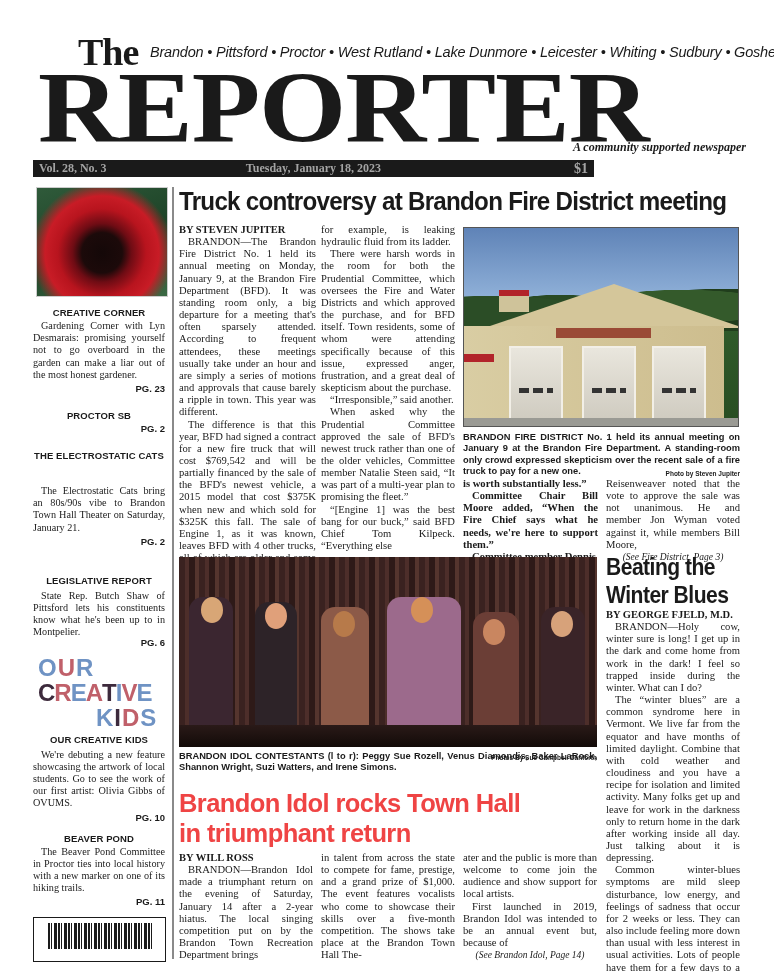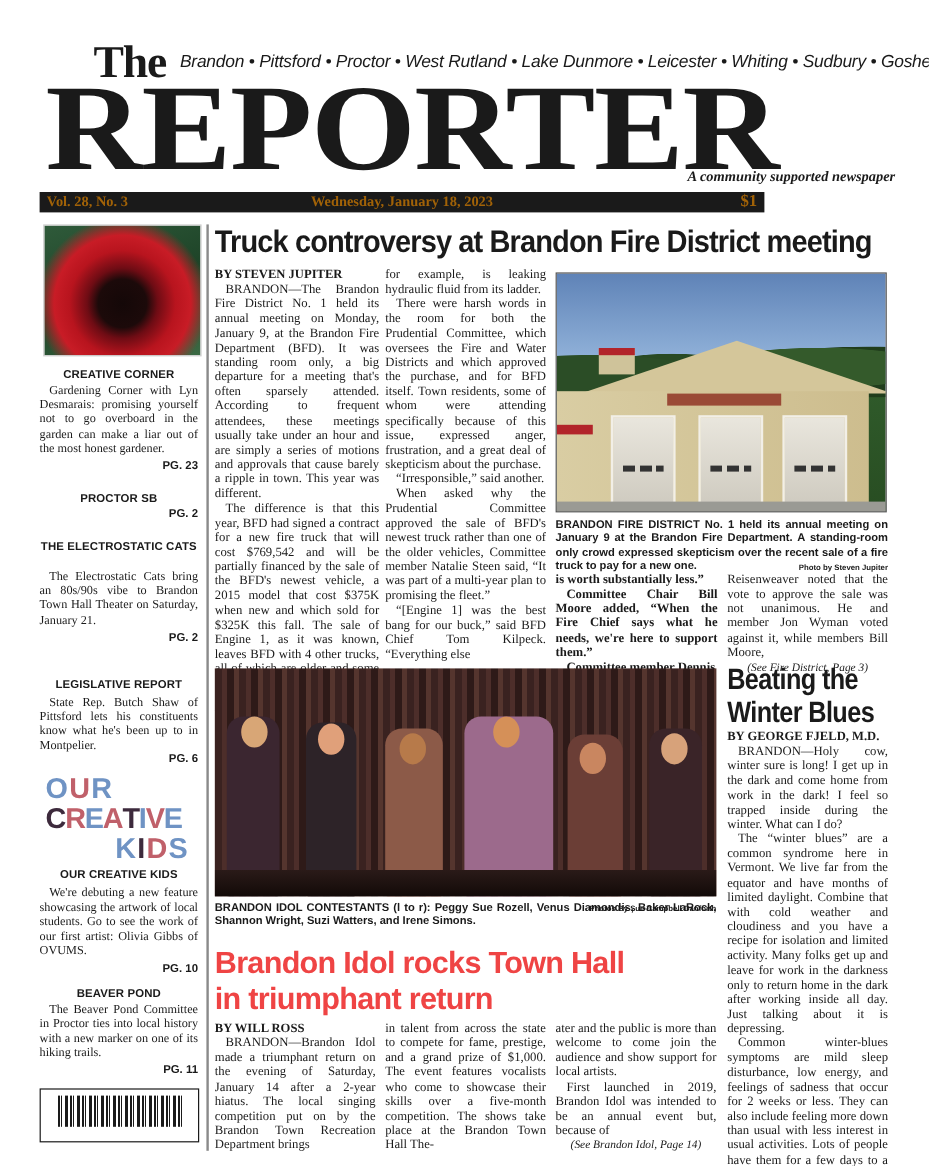--- a/index.html
+++ b/index.html
@@ -4,21 +4,21 @@
 <style>
   * { box-sizing: border-box; margin: 0; padding: 0; }
   html, body { width: 774px; height: 972px; background: #ffffff; overflow: hidden; }
   body { position: relative; font-family: "Liberation Serif", serif; color: #1a1a1a; }
 
   
   .mast-the { position: absolute; left: 78px; top: 30px; font-family: "Liberation Serif", serif; font-weight: bold; font-size: 38px; letter-spacing: -1px; color: #1a1a1a; }
   .mast-towns { position: absolute; left: 150px; top: 44px; font-family: "Liberation Sans", sans-serif; font-style: italic; font-size: 14.5px; color: #1a1a1a; letter-spacing: -0.2px; white-space: nowrap; }
   .mast-title { position: absolute; left: 38px; top: 58px; font-family: "Liberation Serif", serif; font-weight: bold; font-size: 102px; line-height: 100px; color: #1a1a1a; transform: scaleX(1.1); transform-origin: left top; letter-spacing: -1px; white-space: nowrap; }
   .mast-tag { position: absolute; right: 28px; top: 140px; font-family: "Liberation Serif", serif; font-style: italic; font-weight: bold; font-size: 12px; color: #1a1a1a; }
-  .datebar { position: absolute; left: 33px; top: 160px; width: 604px; height: 17px; background: #1a1a1a; color: #a16207; font-family: "Liberation Serif", serif; font-weight: bold; font-size: 12px; line-height: 17px; padding: 0 6px; }
+  .datebar { position: absolute; left: 33px; top: 160px; width: 561px; height: 17px; background: #1a1a1a; color: #a3a3a3; font-family: "Liberation Serif", serif; font-weight: bold; font-size: 12px; line-height: 17px; padding: 0 6px; }
   .datebar .vol { position: absolute; left: 6px; }
   .datebar .date { position: absolute; left: 0; right: 0; text-align: center; }
   .datebar .price { position: absolute; right: 6px; font-size: 14px; }
 
   
   .sidebar { position: absolute; left: 33px; top: 187px; width: 136px; border-right: 2px solid #888; height: 772px; padding-right: 4px; }
   .sidebar-vline { position: absolute; left: 172px; top: 187px; width: 2px; height: 772px; background: #8a8a8a; }
   .poppy { width: 132px; height: 110px; margin-left: 3px; background:
       radial-gradient(ellipse at 50% 60%, #140808 0%, #1c0a0a 22%, #6e0c14 32%, #b8141e 48%, #c81c26 62%, transparent 78%),
       linear-gradient(160deg, #2f5a3a 0%, #1e4428 50%, #3b6a44 100%); border: 1px solid #ccc; }
@@ -72,42 +72,42 @@
 </head>
 <body>
 
 <div class="mast-the">The</div>
 <div class="mast-towns">Brandon • Pittsford • Proctor • West Rutland • Lake Dunmore • Leicester • Whiting • Sudbury • Goshen</div>
 <div class="mast-title">REPORTER</div>
 <div class="mast-tag">A community supported newspaper</div>
 
 <div class="datebar">
   <span class="vol">Vol. 28, No. 3</span>
-  <span class="date">Wednesday, January 18, 2023</span>
+  <span class="date">Tuesday, January 18, 2023</span>
   <span class="price">$1</span>
 </div>
 
 <div class="sidebar-vline"></div>
 <div class="sidebar" style="border-right:none;">
   <div class="poppy"></div>
 
   <div class="side-item">
     <div class="side-head">CREATIVE CORNER</div>
     <div class="side-body">Gardening Corner with Lyn Desmarais: promising yourself not to go overboard in the garden can make a liar out of the most honest gardener.</div>
     <div class="side-pg">PG. 23</div>
   </div>
 
   <div class="side-item" style="margin-top:16px">
     <div class="side-head">PROCTOR SB</div>
     <div class="side-pg">PG. 2</div>
   </div>
 
   <div class="side-item" style="margin-top:16px">
     <div class="side-head">THE ELECTROSTATIC CATS</div>
-    <div class="side-body" style="margin-top:14px">The Electrostatic Cats bring an 80s/90s vibe to Brandon Town Hall Theater on Saturday, January 21.</div>
+    <div class="side-body" style="margin-top:24px">The Electrostatic Cats bring an 80s/90s vibe to Brandon Town Hall Theater on Saturday, January 21.</div>
     <div class="side-pg">PG. 2</div>
   </div>
 
   <div class="side-item" style="margin-top:28px">
     <div class="side-head">LEGISLATIVE REPORT</div>
     <div class="side-body" style="margin-top:4px">State Rep. Butch Shaw of Pittsford lets his constituents know what he's been up to in Montpelier.</div>
     <div class="side-pg" style="margin-top:-2px">PG. 6</div>
   </div>
 
   <div class="creative-logo">

